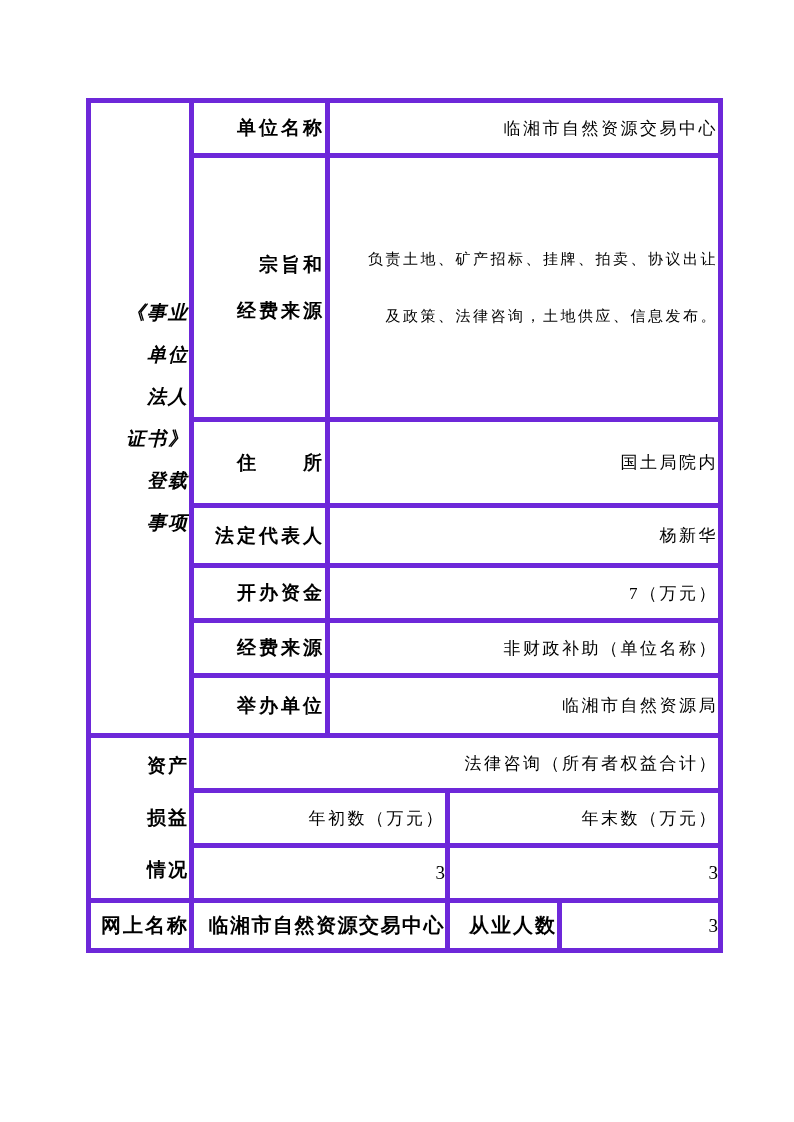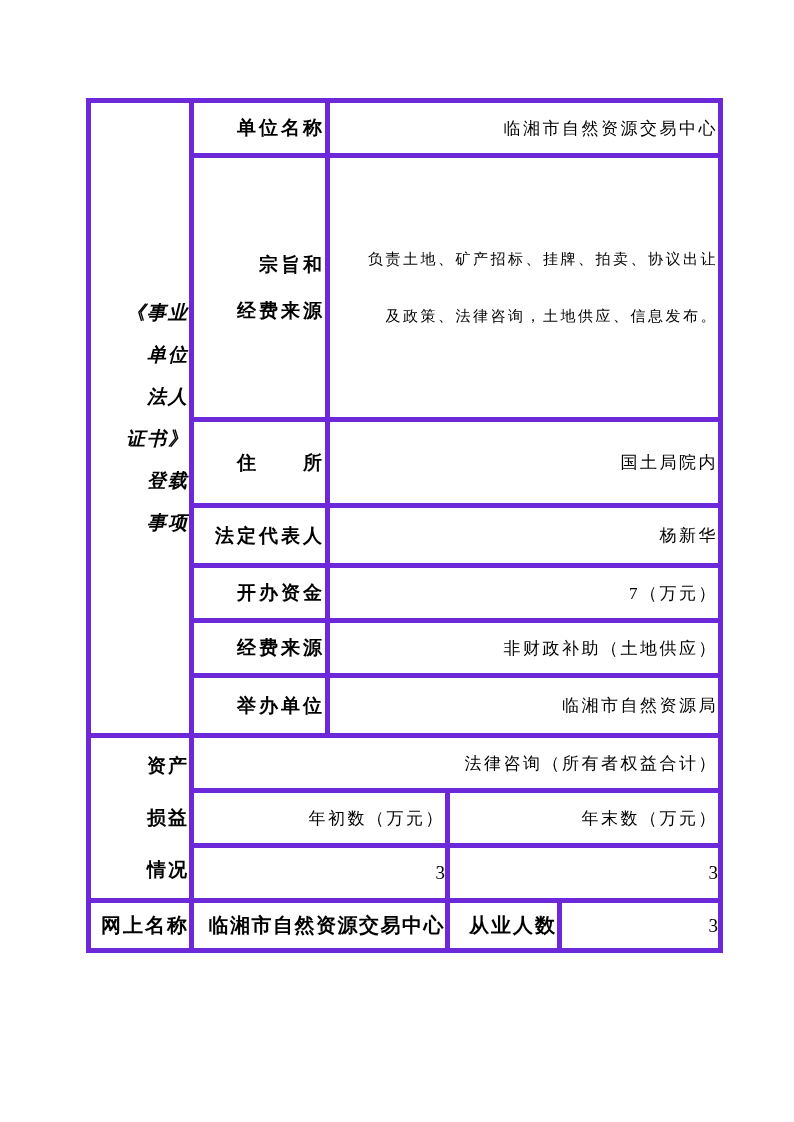--- a/index.html
+++ b/index.html
@@ -162,21 +162,21 @@
       <td class="val" colspan="3">杨新华</td>
     </tr>
 
     <tr class="r-capital">
       <td class="lbl">开办资金</td>
       <td class="val" colspan="3">7（万元）</td>
     </tr>
 
     <tr class="r-funding">
       <td class="lbl">经费来源</td>
-      <td class="val" colspan="3">非财政补助（土地供应）</td>
+      <td class="val" colspan="3">非财政补助（单位名称）</td>
     </tr>
 
     <tr class="r-organizer">
       <td class="lbl">举办单位</td>
       <td class="val" colspan="3">临湘市自然资源局</td>
     </tr>
 
     <tr class="r-net">
       <td class="side-hdr2" rowspan="3">
         <span class="vline">资产</span>

